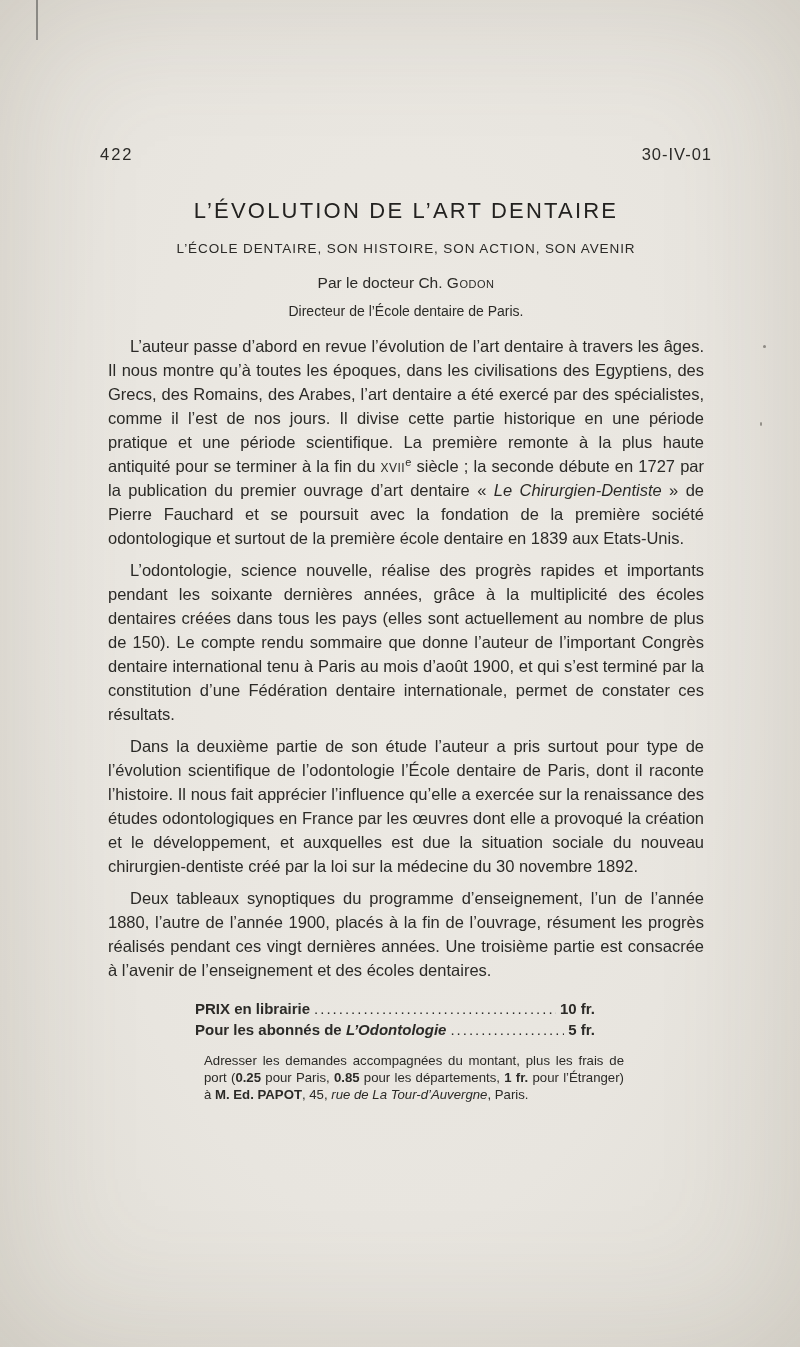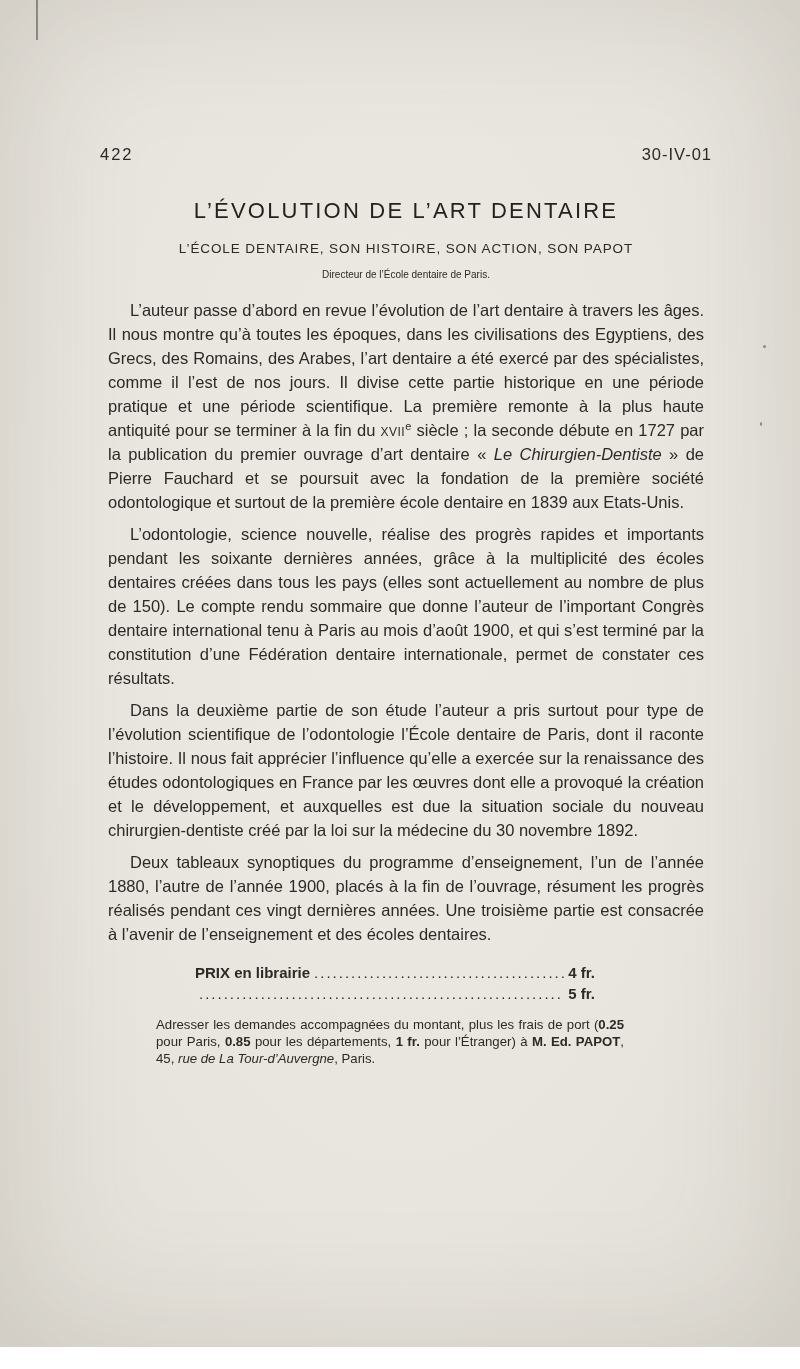--- a/index.html
+++ b/index.html
@@ -54,21 +54,21 @@
   }
   .byline {
     margin: 16px 0 0;
     text-align: center;
     font-size: 15.5px;
     line-height: 20px;
   }
   .affiliation {
     margin: 9px 0 0;
     text-align: center;
-    font-size: 10px;
+    font-size: 14px;
     line-height: 18px;
   }
 
   .body-text {
     margin-top: 14px;
     font-size: 16.5px;
     line-height: 24px;
     text-align: justify;
   }
   .para { margin: 8px; text-indent: 22px; }
@@ -90,21 +90,21 @@
     flex: 1;
     overflow: hidden;
     white-space: nowrap;
     letter-spacing: 2px;
     margin: 0 4px;
     font-weight: normal;
   }
   .price-value { white-space: nowrap; }
 
   .footer-note {
-    margin: 12px 88px 0 56px;
+    margin: 12px 88px 0 104px;
     font-size: 13.2px;
     line-height: 17px;
     text-align: justify;
     text-indent: 0;
   }
   .b { font-weight: bold; }
 </style>
 </head>
 <body>
 
@@ -116,39 +116,41 @@
 
   <header class="page-header">
     <span class="page-number">422</span>
     <span class="date-code">30-IV-01</span>
   </header>
 
   <main class="content">
 
     <h1 class="article-title">L’ÉVOLUTION DE L’ART DENTAIRE</h1>
 
-    <h2 class="article-subtitle">L’ÉCOLE DENTAIRE, SON HISTOIRE, SON ACTION, SON PAPOT</h2>
+    <h2 class="article-subtitle">L’ÉCOLE DENTAIRE, SON HISTOIRE, SON ACTION, SON AVENIR</h2>
 
+    <p class="byline"><span>Par le docteur Ch. </span><span class="sc">Godon</span></p>
 
     <p class="affiliation">Directeur de l’École dentaire de Paris.</p>
 
     <div class="body-text">
       <p class="para"><span>L’auteur passe d’abord en revue l’évolution de l’art dentaire à travers les âges. Il nous montre qu’à toutes les époques, dans les civilisations des Egyptiens, des Grecs, des Romains, des Arabes, l’art dentaire a été exercé par des spécialistes, comme il l’est de nos jours. Il divise cette partie historique en une période pratique et une période scientifique. La première remonte à la plus haute antiquité pour se terminer à la fin du </span><span class="sc">xvii</span><sup>e</sup><span> siècle ; la seconde débute en 1727 par la publication du premier ouvrage d’art dentaire « </span><span class="it">Le Chirurgien-Dentiste</span><span> » de Pierre Fauchard et se poursuit avec la fondation de la première société odontologique et surtout de la première école dentaire en 1839 aux Etats-Unis.</span></p>
       <p class="para">L’odontologie, science nouvelle, réalise des progrès rapides et importants pendant les soixante dernières années, grâce à la multiplicité des écoles dentaires créées dans tous les pays (elles sont actuellement au nombre de plus de 150). Le compte rendu sommaire que donne l’auteur de l’important Congrès dentaire international tenu à Paris au mois d’août 1900, et qui s’est terminé par la constitution d’une Fédération dentaire internationale, permet de constater ces résultats.</p>
       <p class="para">Dans la deuxième partie de son étude l’auteur a pris surtout pour type de l’évolution scientifique de l’odontologie l’École dentaire de Paris, dont il raconte l’histoire. Il nous fait apprécier l’influence qu’elle a exercée sur la renaissance des études odontologiques en France par les œuvres dont elle a provoqué la création et le développement, et auxquelles est due la situation sociale du nouveau chirurgien-dentiste créé par la loi sur la médecine du 30 novembre 1892.</p>
       <p class="para">Deux tableaux synoptiques du programme d’enseignement, l’un de l’année 1880, l’autre de l’année 1900, placés à la fin de l’ouvrage, résument les progrès réalisés pendant ces vingt dernières années. Une troisième partie est consacrée à l’avenir de l’enseignement et des écoles dentaires.</p>
     </div>
 
     <div class="pricing">
       <div class="price-line">
         <span class="price-label">PRIX en librairie</span>
         <span class="leader">............................................................</span>
-        <span class="price-value">4 fr.</span>
+        <span class="price-value">10 fr.</span>
       </div>
       <div class="price-line">
+        <span class="price-label"><span>Pour les abonnés de </span><span class="it">L’Odontologie</span></span>
         <span class="leader">............................................................</span>
         <span class="price-value">5 fr.</span>
       </div>
     </div>
 
     <p class="footer-note"><span>Adresser les demandes accompagnées du montant, plus les frais de port (</span><span class="b">0.25</span><span> pour Paris, </span><span class="b">0.85</span><span> pour les départements, </span><span class="b">1 fr.</span><span> pour l’Étranger) à </span><span class="b">M. Ed. PAPOT</span><span>, 45, </span><span class="it">rue de La Tour-d’Auvergne</span><span>, Paris.</span></p>
 
   </main>
 </div>
 

